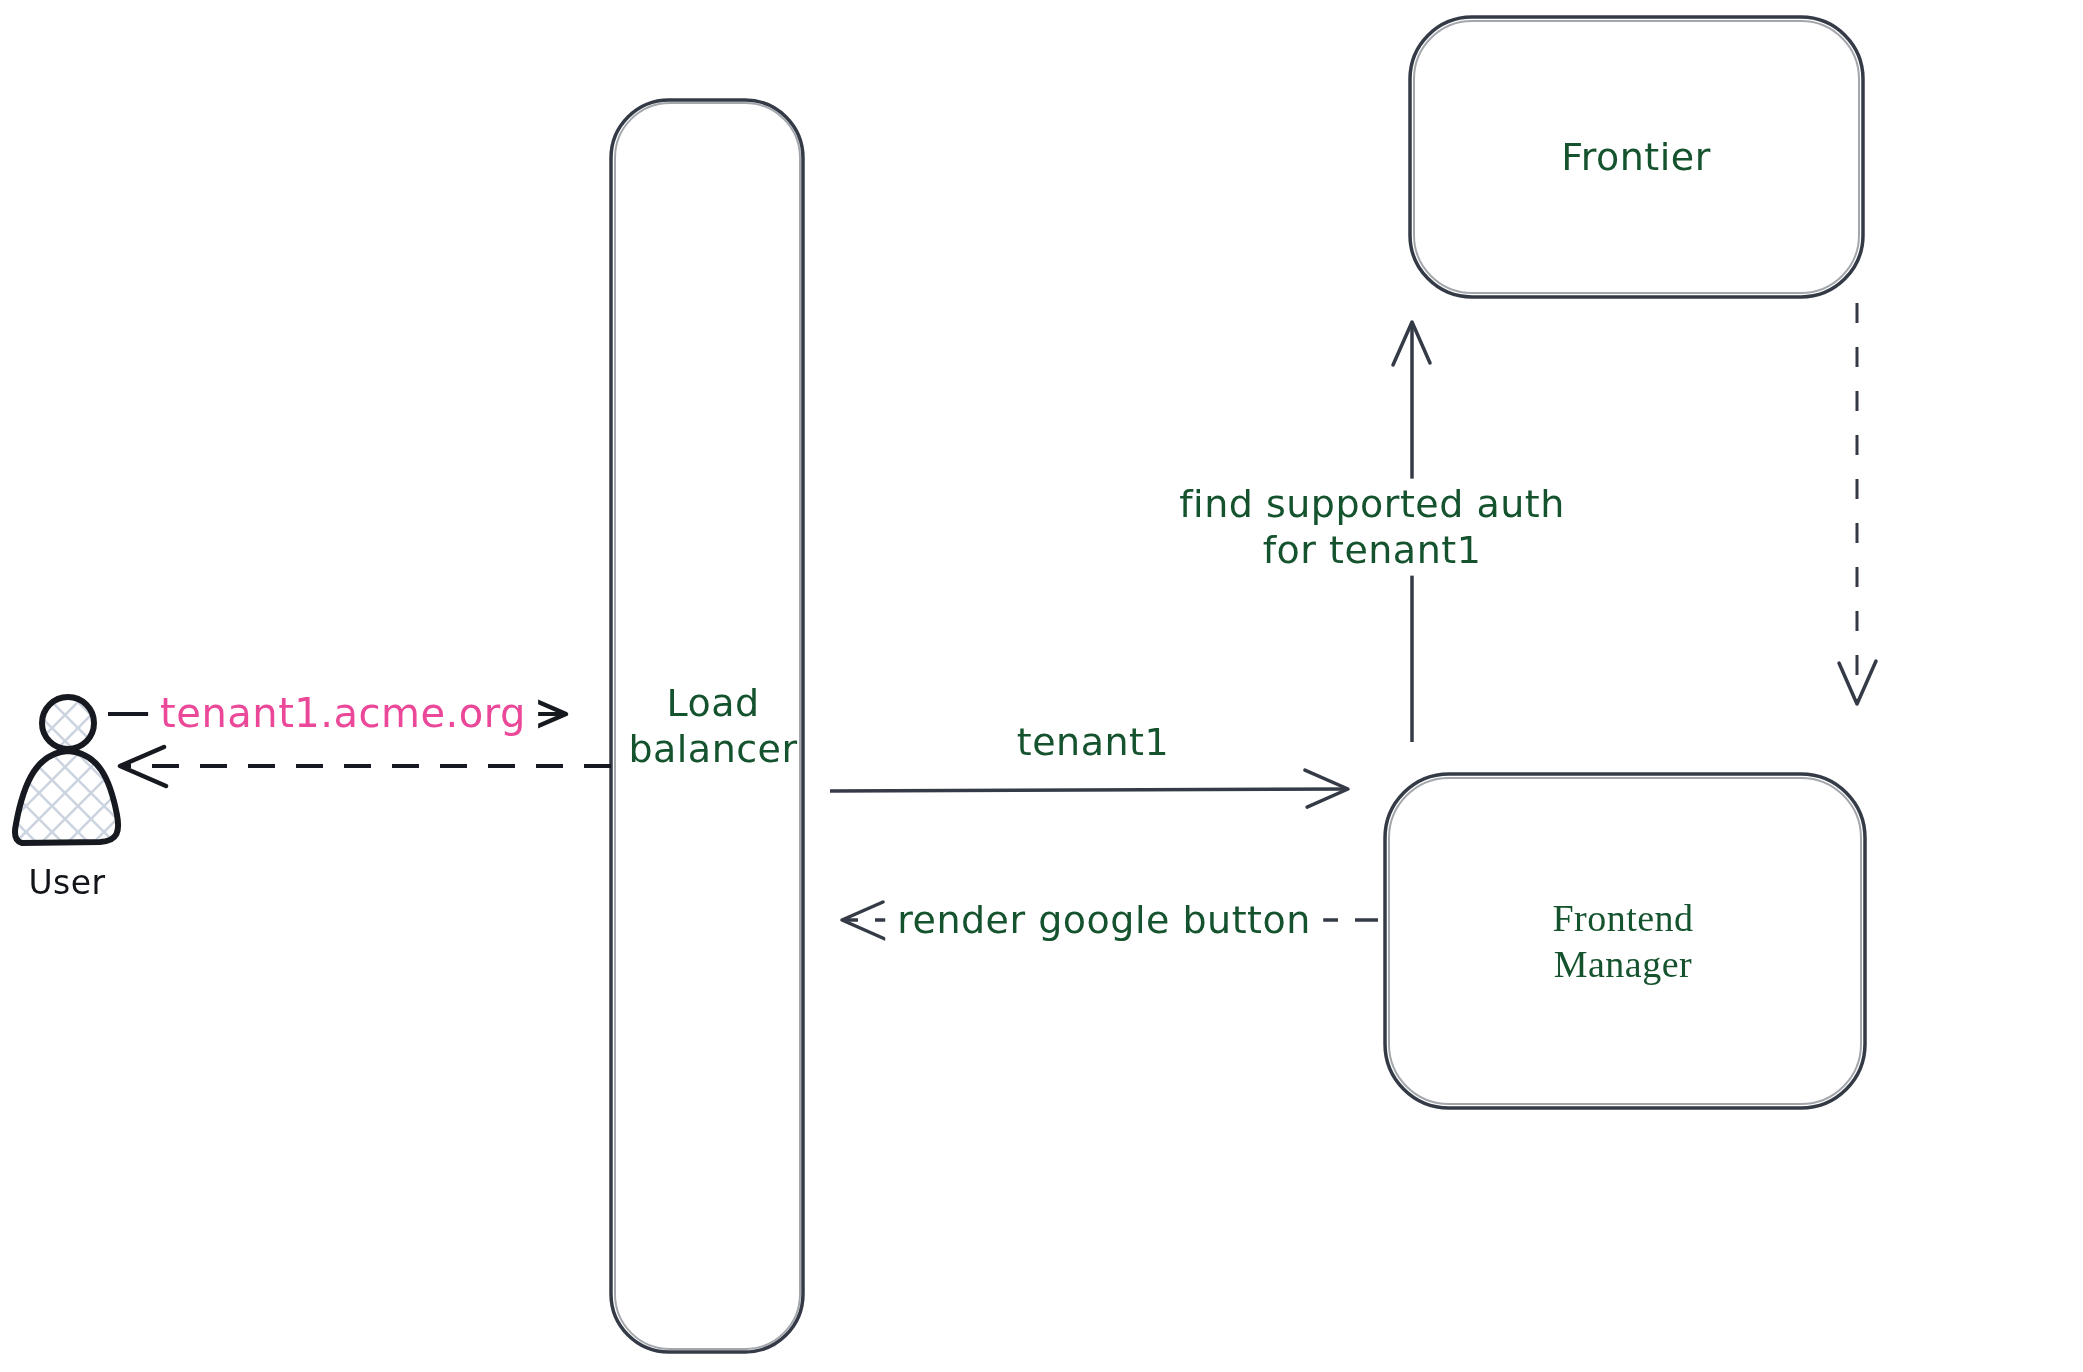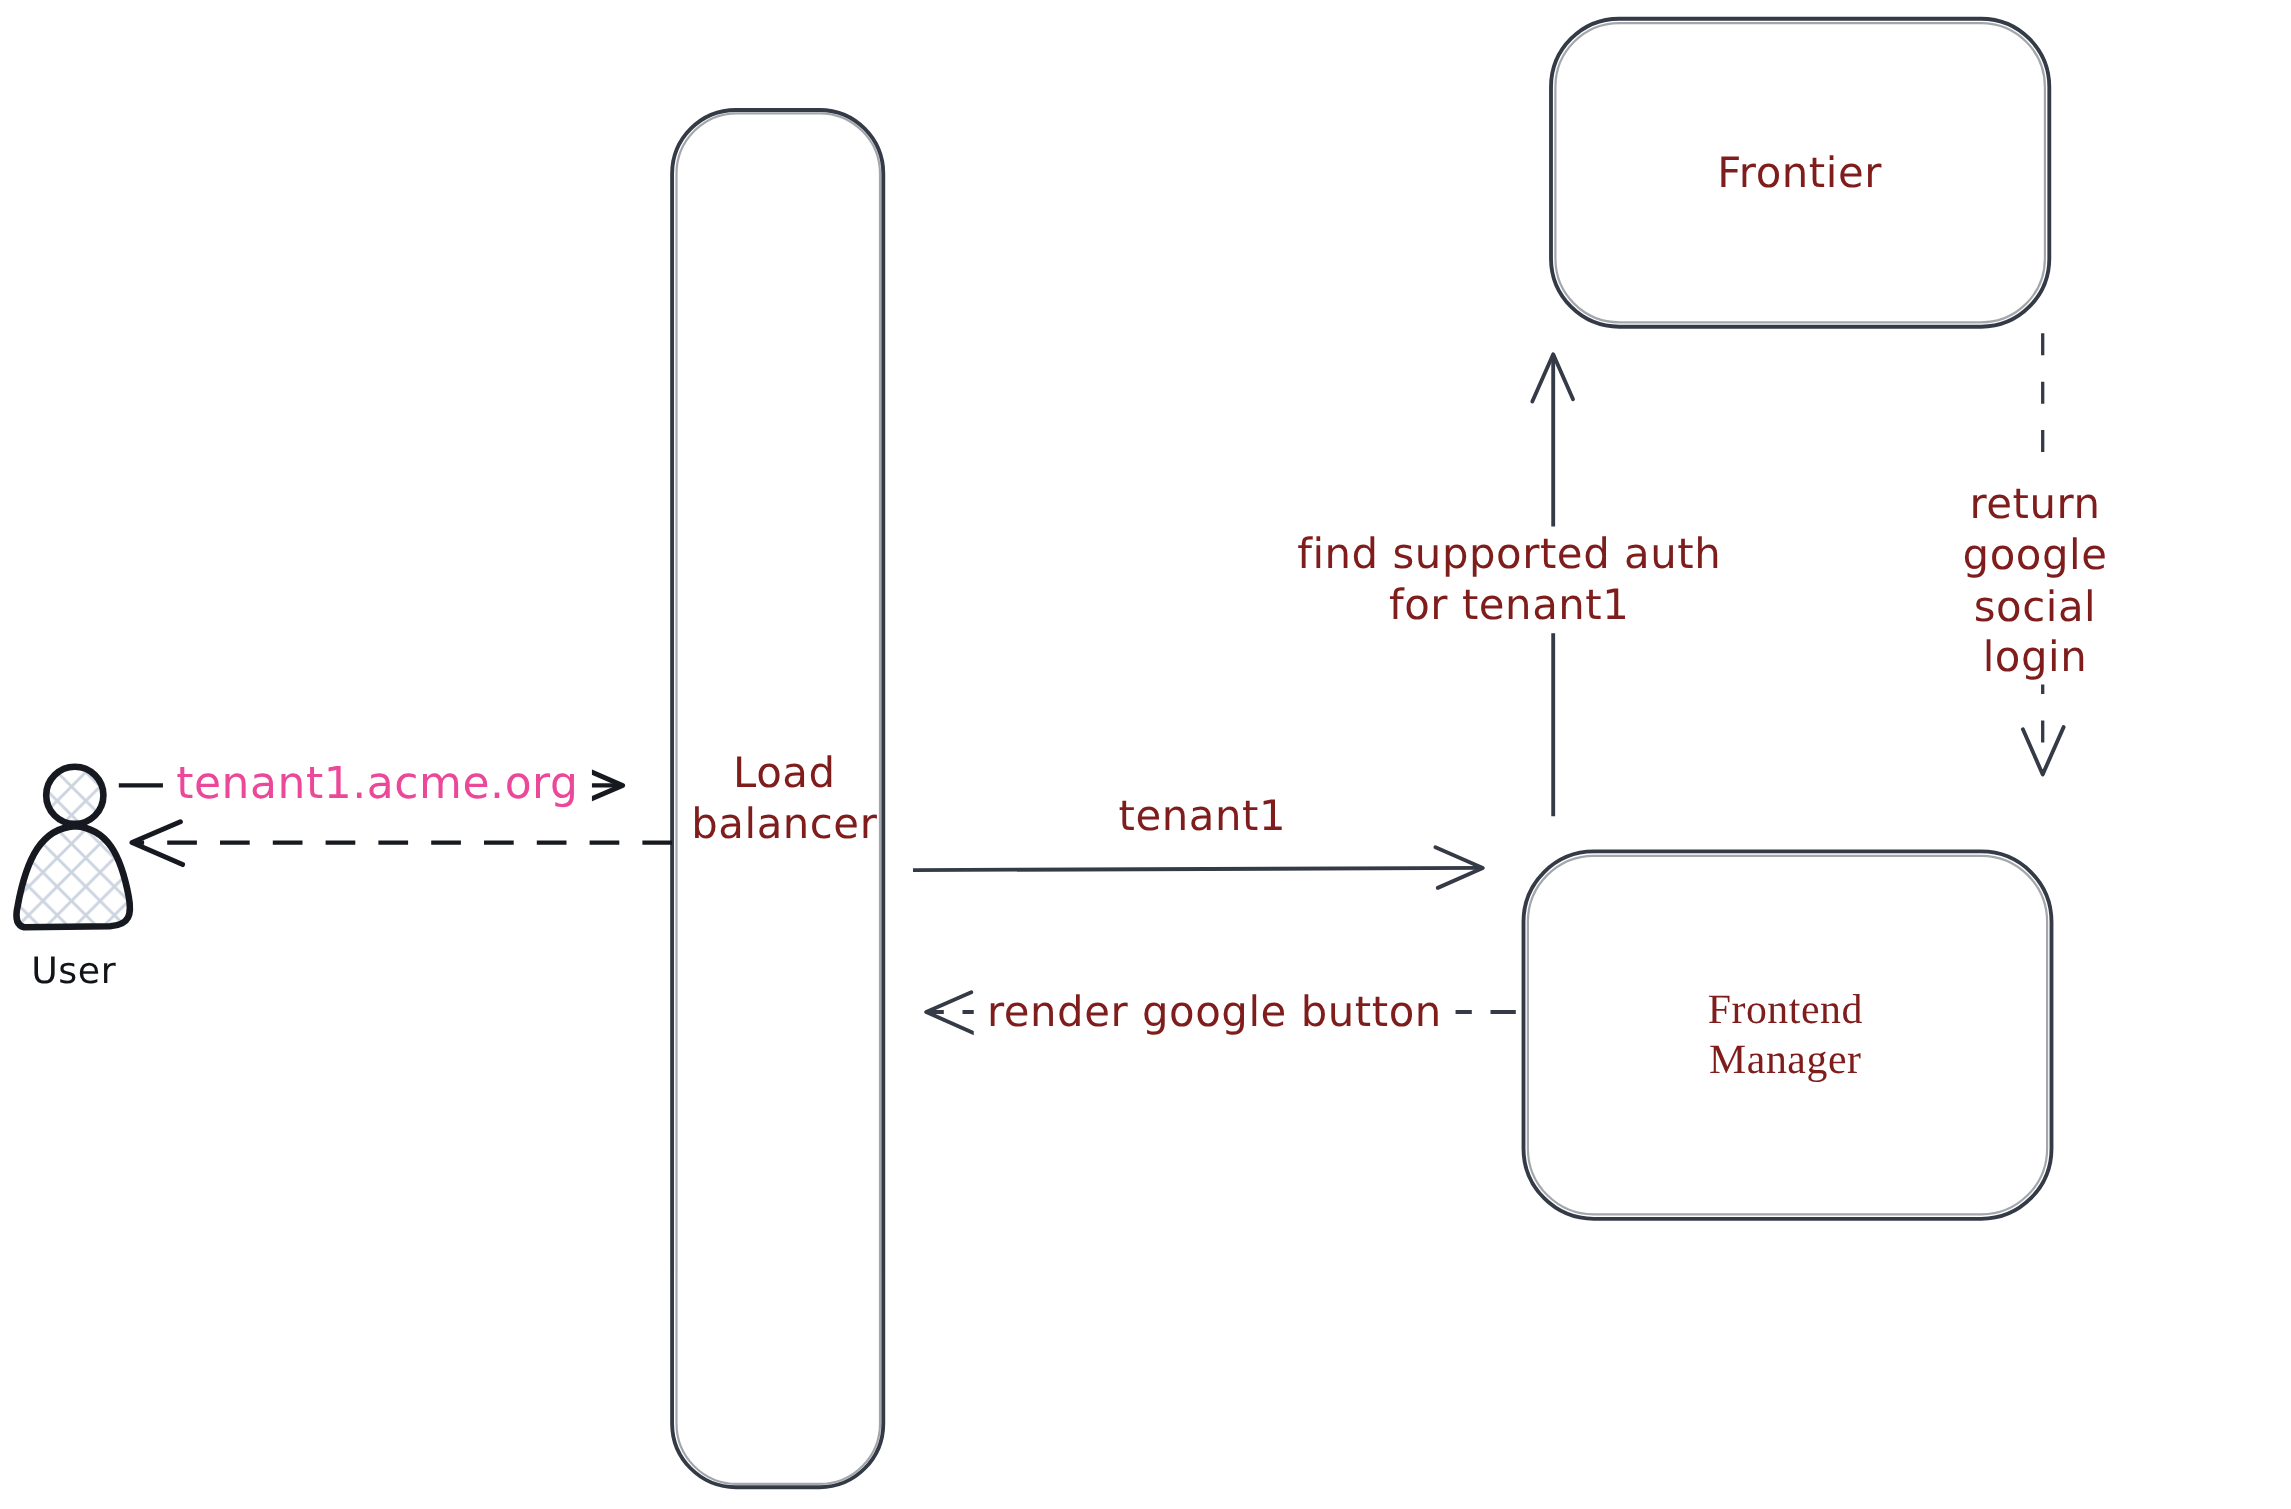--- a/index.html
+++ b/index.html
@@ -18,21 +18,21 @@
   #scene {
     position: absolute;
     left: 0;
     top: 0;
   }
   .lbl {
     position: absolute;
     transform: translate(-50%, -50%);
     white-space: pre-line;
     text-align: center;
-    color: #7f1d1d;
+    color: #14532d;
     font-size: 38px;
     line-height: 1.22;
     letter-spacing: 0.5px;
   }
   .lbl.on-line {
     background: #ffffff;
     padding: 2px 12px;
   }
   .lbl.dark {
     color: #ec4899;
@@ -113,16 +113,14 @@
 
   <div class="lbl dark req on-line" style="left:343px; top:713px;">tenant1.acme.org</div>
 
   <div class="lbl on-line" style="left:1093px; top:742px;">tenant1</div>
 
   <div class="lbl on-line" style="left:1104px; top:920px;">render google button</div>
 
   <div class="lbl on-line" style="left:1372px; top:527px;">find supported auth
 for tenant1</div>
 
-  <div class="lbl on-line" style="left:1850px; top:528px;">return google social
-login</div>
 
 </div>
 
 </body></html>

